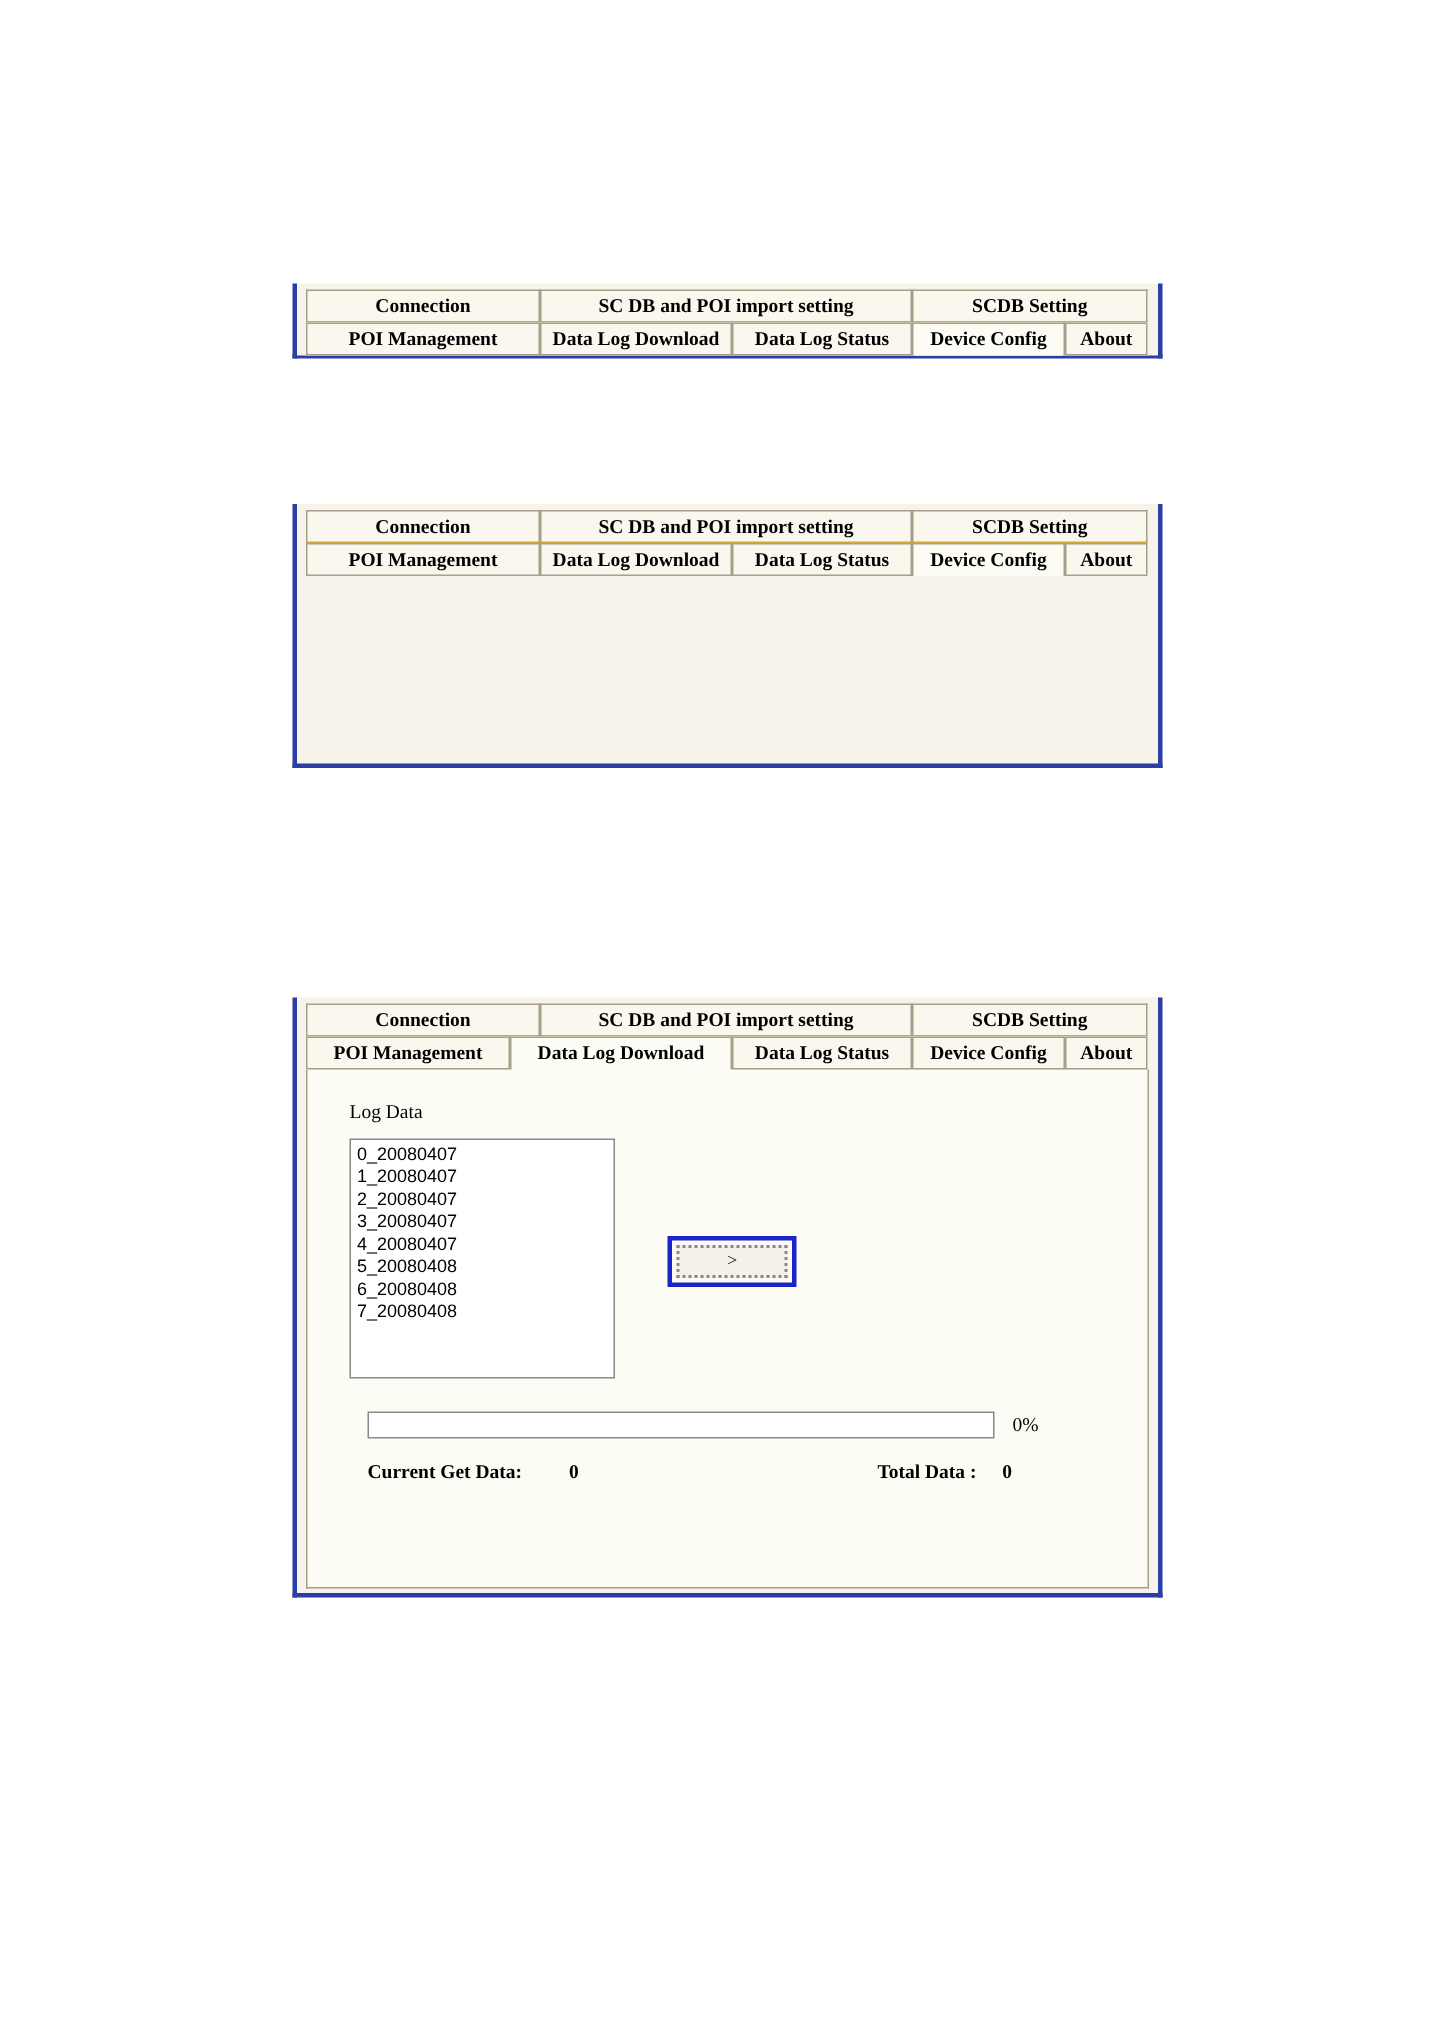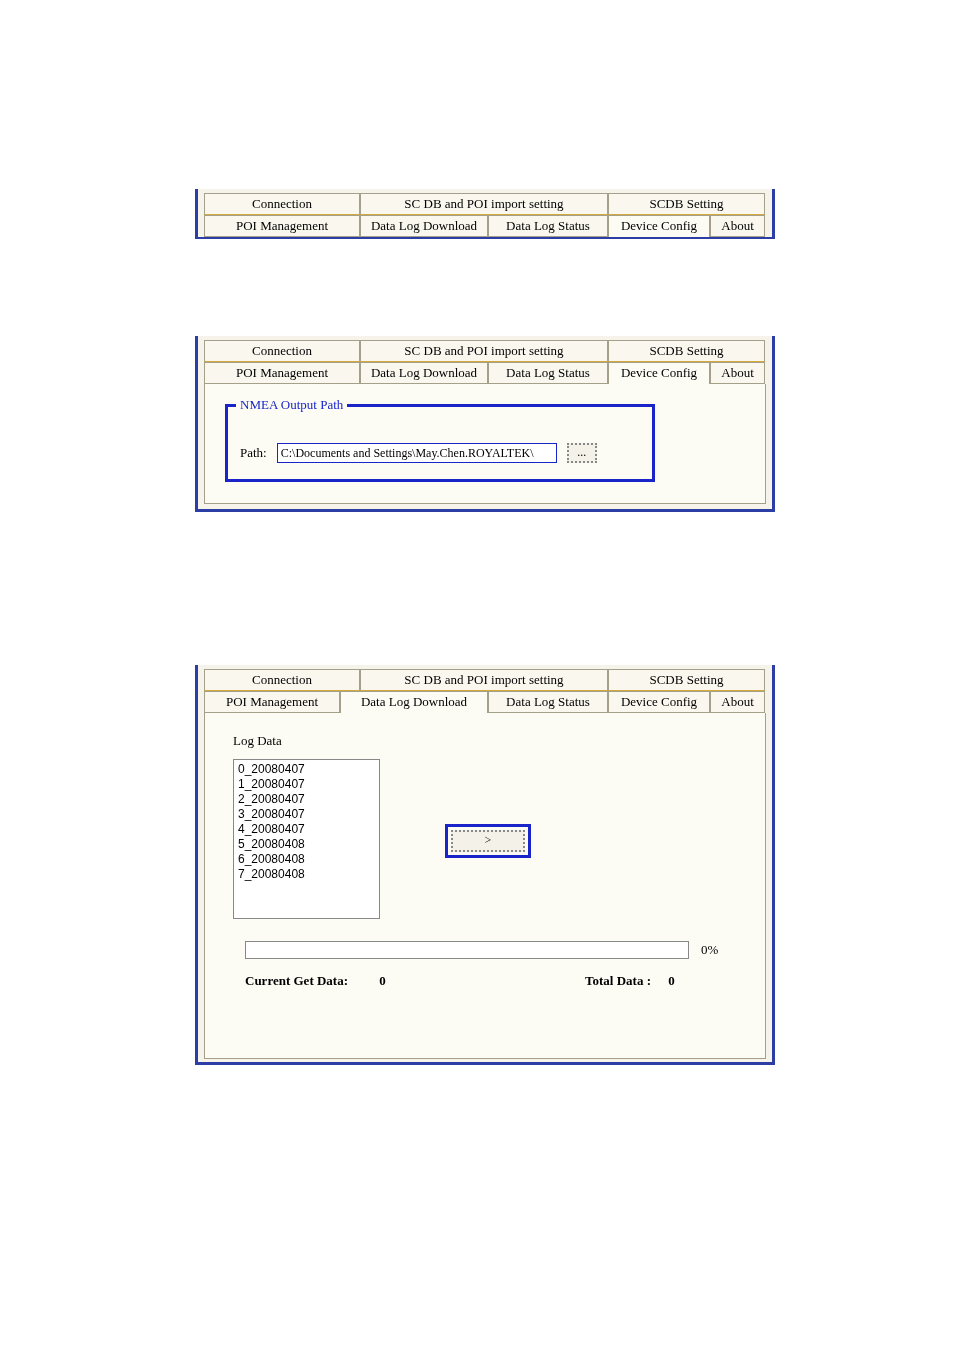--- a/index.html
+++ b/index.html
@@ -29,20 +29,21 @@
   .tab {
     background: #f9f7ee;
     border: 1px solid #a5a08a;
     border-bottom: 1px solid #a5a08a;
     text-align: center;
     padding: 2px 4px;
     font-size: 13px;
     line-height: 16px;
     white-space: nowrap;
     overflow: hidden;
+    font-weight: bold;
   }
   .tab.active {
     background: #fcfbf4;
     border-bottom: none;
     position: relative;
   }
   .tab.active::after {
     content: "";
     position: absolute;
     left: 1px; right: 1px;
@@ -96,21 +97,21 @@
     border: 2px dotted #888;
     background: #f4f2e8;
     font-size: 12px;
     text-align: center;
     line-height: 14px;
     cursor: pointer;
   }
   .list-box {
     border: 1px solid #888;
     background: #fff;
-    width: 147px;
+    width: 177px;
     height: 160px;
     padding: 2px 4px;
     font-family: Arial, sans-serif;
     font-size: 12px;
     line-height: 15px;
     overflow: hidden;
   }
   .list-box.empty { width: 170px; }
   .section-label {
     font-size: 13px;
@@ -190,48 +191,38 @@
       <div class="tab top-row" style="flex:0 0 248px;">SC DB and POI import setting</div>
       <div class="tab top-row" style="flex:0 0 157px;">SCDB  Setting</div>
     </div>
     <div class="tabs-row">
       <div class="tab" style="flex:0 0 156px;">POI Management</div>
       <div class="tab" style="flex:0 0 128px;">Data Log Download</div>
       <div class="tab" style="flex:0 0 120px;">Data Log Status</div>
       <div class="tab active" style="flex:0 0 102px;">Device Config</div>
       <div class="tab" style="flex:0 0 55px;">About</div>
     </div>
-    <div class="tab-content" style="height:120px;">
-      <div class="fieldset">
-        <div class="fieldset-legend">NMEA Output Path</div>
-        <div class="path-row" style="margin-top:18px;">
-          <span class="path-label">Path:</span>
-          <input class="path-input" type="text" value="C:\Documents and Settings\May.Chen.ROYALTEK\" style="">
-          <div class="browse-btn">...</div>
-        </div>
-      </div>
-    </div>
   </div>
 </div>
 
 <div class="panel" style="left:195px; top:665px; width:580px; height:400px; border-bottom:3px solid #2c3ea5;">
   <div class="panel-inner" style="padding:4px 6px 0 6px;">
     <div class="tabs-row">
       <div class="tab top-row" style="flex:0 0 156px;">Connection</div>
       <div class="tab top-row" style="flex:0 0 248px;">SC DB and POI import setting</div>
       <div class="tab top-row" style="flex:0 0 157px;">SCDB  Setting</div>
     </div>
     <div class="tabs-row">
       <div class="tab" style="flex:0 0 136px;">POI Management</div>
       <div class="tab active" style="flex:0 0 148px;">Data Log Download</div>
       <div class="tab" style="flex:0 0 120px;">Data Log Status</div>
       <div class="tab" style="flex:0 0 102px;">Device Config</div>
       <div class="tab" style="flex:0 0 55px;">About</div>
     </div>
-    <div class="tab-content" style="height:346px; padding:20px 2px 12px 12px;">
+    <div class="tab-content" style="height:346px; padding:20px 28px 12px 12px;">
       <div class="columns">
         <div class="col-left">
           <div class="section-label">Log Data</div>
           <div class="list-box">
             <div>0_20080407</div>
             <div>1_20080407</div>
             <div>2_20080407</div>
             <div>3_20080407</div>
             <div>4_20080407</div>
             <div>5_20080408</div>

